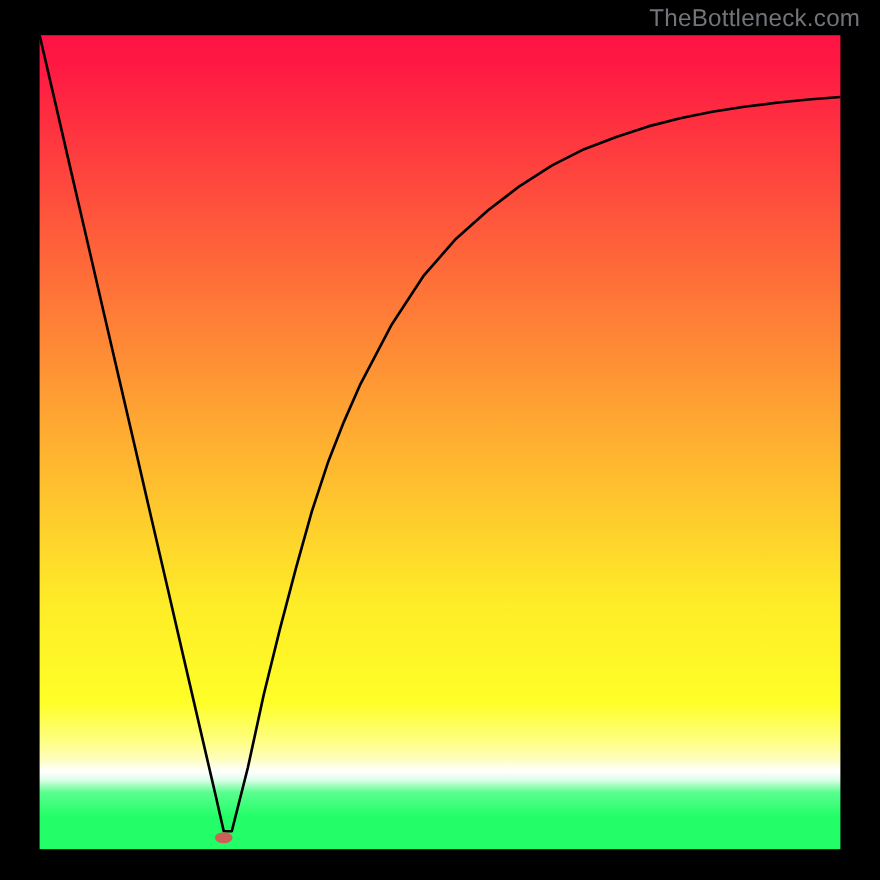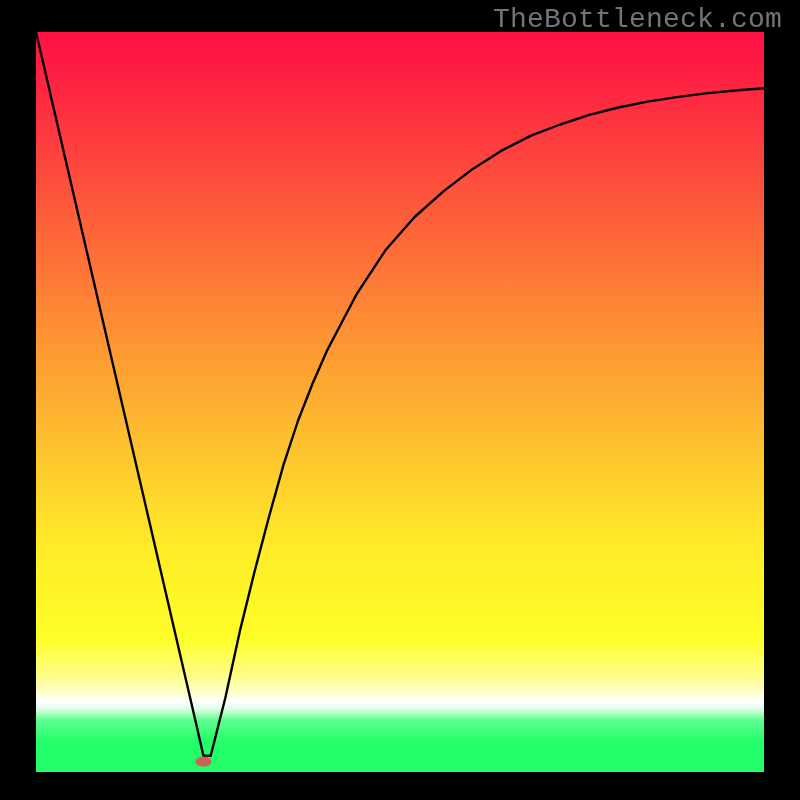--- a/index.html
+++ b/index.html
@@ -12,22 +12,22 @@
   }
   .container {
     position: relative;
     width: 800px;
     height: 800px;
   }
   .attribution {
     position: absolute;
     top: 4px;
     right: 18px;
-    font-family: Liberation Mono, monospace;
-    font-size: 28px;
+    font-family: Liberation Sans, sans-serif;
+    font-size: 22px;
     color: #71757a;
     letter-spacing: 0.2px;
     font-weight: 500;
   }
   svg.plot {
     position: absolute;
     top: 0;
     left: 0;
   }
   .curve {

